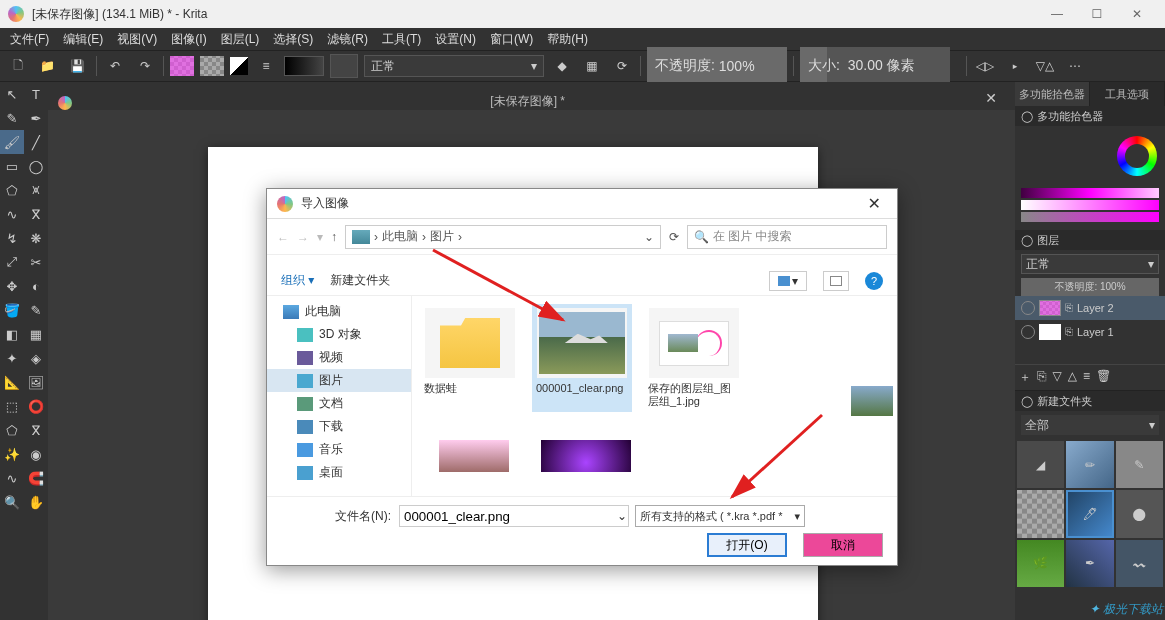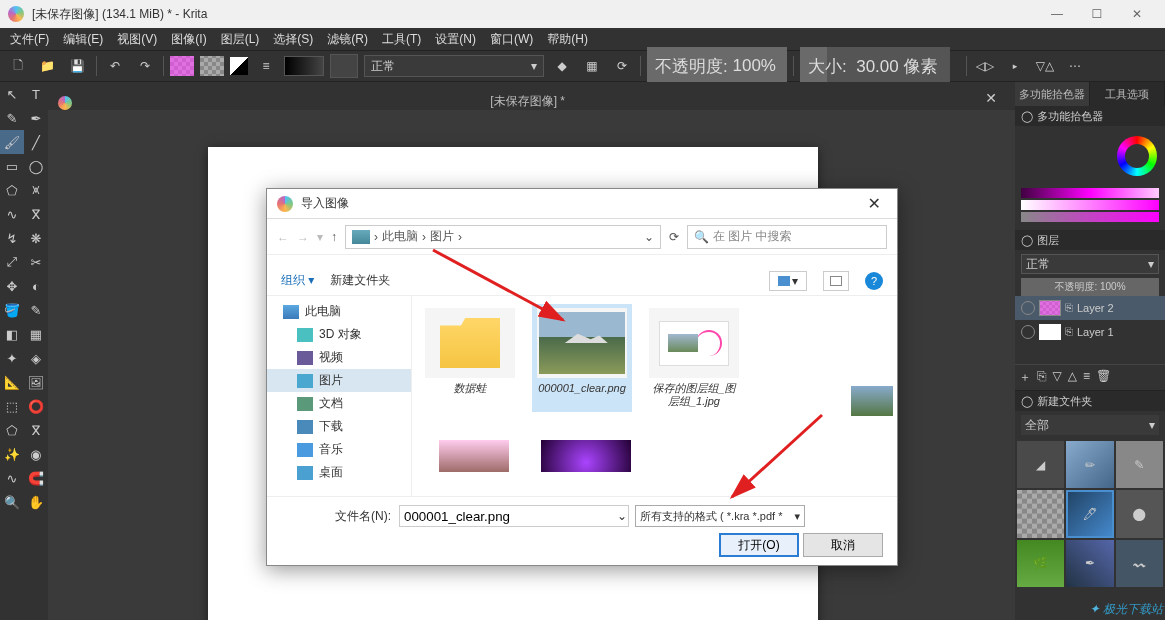--- a/index.html
+++ b/index.html
@@ -17,21 +17,21 @@
 
 
 .toolbar { height: 32px; background: #323232; border-top:1px solid #222; border-bottom:1px solid #222; display: flex; align-items: center; padding: 0 6px; gap: 6px; }
 .tbtn { width: 24px; height: 24px; display: flex; align-items: center; justify-content: center; color: #ccc; cursor: pointer; }
 .swatch1 { width: 24px; height: 20px; background: repeating-conic-gradient(#e070e0 0 25%, #d060d0 0 50%) 0/8px 8px; }
 .swatch2 { width: 24px; height: 20px; background: repeating-conic-gradient(#888 0 25%, #aaa 0 50%) 0/8px 8px; }
 .swatch3 { width: 18px; height: 18px; background: linear-gradient(135deg,#fff 50%,#000 50%); }
 .gradient { width: 40px; height: 20px; background: linear-gradient(90deg,#000,#444); border:1px solid #555; }
 .brush { width: 28px; height: 24px; background: #444; border:1px solid #555; }
 .dropdown { background: #3a3a3a; border:1px solid #555; height: 22px; display:flex;align-items:center;padding:0 6px; color:#ccc; min-width:180px; justify-content:space-between;}
-.slider { background:#555; height:39px; padding:0 8px; display:flex;align-items:center; color:#ddd; font-size:17px; position:relative;text-align:center;}
+.slider { background:#555; height:39px; padding:0 8px; display:flex;align-items:center; color:#ddd; font-size:14px; position:relative;text-align:center;}
 .slider-fill{position:absolute;left:0;top:0;bottom:0;background:#6a6a6a;}
 .slider span{position:relative;}
 
 
 .main { display: flex; height: calc(100% - 82px); }
 .tool-panel { width: 48px; background: #323232; display: flex; flex-direction: column; }
 .tool-row { display: flex; }
 .tool { width: 24px; height: 24px; display: flex; align-items: center; justify-content: center; color: #ccc; cursor: pointer; font-size: 13px;}
 .tool.active { background: #4a6a8a; }
 
@@ -96,41 +96,41 @@
 .tree-icon { width:16px;height:14px;display:inline-block;}
 .ti-pc{background:linear-gradient(#5ba8e0,#3a7ab8);}
 .ti-3d{background:#4ac0c0;}
 .ti-vid{background:#6a5a9a;}
 .ti-pic{background:#4aa8d0;}
 .ti-doc{background:#5a9a7a;}
 .ti-dl{background:#4a8aba;}
 .ti-mus{background:#4a9ae0;}
 .ti-desk{background:#4aa0d0;}
 .dlg-files { flex:1; padding:8px; display:flex; flex-wrap:wrap; gap:12px; align-content:flex-start; position:relative; overflow:hidden;}
-.file-item { width:100px; text-align:center; cursor:pointer; padding:4px;font-style:italic;}
+.file-item { width:100px; cursor:pointer; padding:4px;}
 .file-item.sel { background:#cce4f7; }
 .file-thumb { width:90px; height:70px; margin:0 auto 4px; background:#f5f5f5; display:flex;align-items:center;justify-content:center;}
 .folder-icon { width:60px;height:50px;background:linear-gradient(#ffd668,#f5c542);clip-path:polygon(0 15%,35% 15%,42% 0,100% 0,100% 100%,0 100%);}
 .img-thumb { width:86px;height:62px; background:linear-gradient(180deg,#9ab8d0 40%,#4a6a4a 40%,#8a9a5a); position:relative;}
 .img-thumb::before{content:'';position:absolute;left:30%;right:20%;top:35%;height:15%;background:#ddd;clip-path:polygon(0 100%,30% 0,60% 60%,80% 20%,100% 100%);}
 .img-thumb2 { width:70px;height:45px;background:#fff;border:1px solid #ddd;position:relative;}
 .img-thumb2::after{content:'';position:absolute;left:8px;top:12px;width:30px;height:18px;background:linear-gradient(#a0b8d0,#6a8a5a);}
 .img-thumb2::before{content:'';position:absolute;right:6px;top:8px;width:24px;height:24px;border:2px solid #f4a;border-radius:50% 50% 50% 0;border-bottom:none;border-left:none;}
 .file-name { font-size:11px; line-height:1.2; word-break:break-all;}
 .partial-thumb { width:100px; height:32px; overflow:hidden;}
 .side-thumb { position:absolute; right:4px; top:90px; width:42px; height:30px; background:linear-gradient(#8ac,#574);}
 
 .dlg-footer { padding: 8px 14px; border-top:1px solid #eee;}
 .dlg-footer-row { display:flex; align-items:center; gap:8px; margin-bottom:6px;}
 .dlg-footer-row .lbl { width:110px; text-align:right;}
 .dlg-footer-row input { flex:1; height:22px; border:1px solid #ccc; padding:0 4px;}
 .dlg-footer-row .combo { border:1px solid #aaa; height:22px; display:flex;align-items:center;padding:0 18px 0 4px; font-size:11px; position:relative; width:170px;}
 .dlg-footer-row .combo::after{content:'▾';position:absolute;right:4px;}
-.dlg-btns { display:flex; justify-content:flex-end; gap:4px;}
-.dlg-btn { width:80px; height:24px; border:1px solid #aaa; background:#e5e5e5; cursor:pointer; font-size:12px;}
+.dlg-btns { display:flex; justify-content:flex-end; gap:16px;}
+.dlg-btn { width:80px; height:24px; border:1px solid #aaa; background:#ec4899; cursor:pointer; font-size:12px;}
 .dlg-btn.primary { border:2px solid #2b7cd3; background:#e8f0fb;}
 
 
 .arrow { position:absolute; z-index:200; pointer-events:none;}
 .arrow svg { overflow:visible; }
 
 .watermark{position:absolute;right:2px;bottom:2px;color:#3ad;font-size:12px;font-style:italic;z-index:300;opacity:0.85;}
 .watermark .spark{color:#5cf;}
 </style>
 </head>

